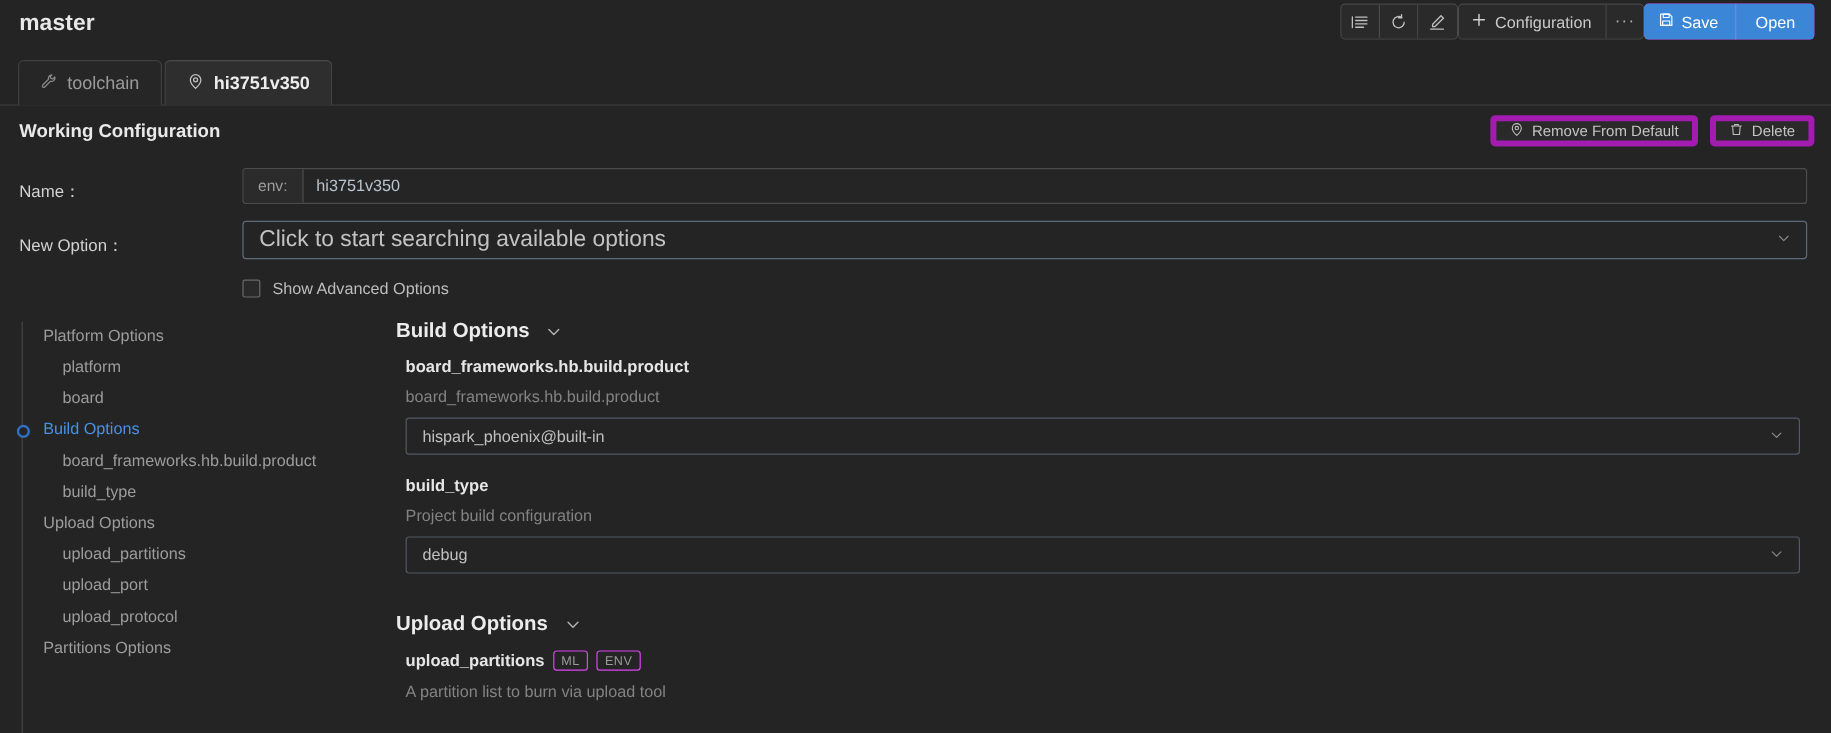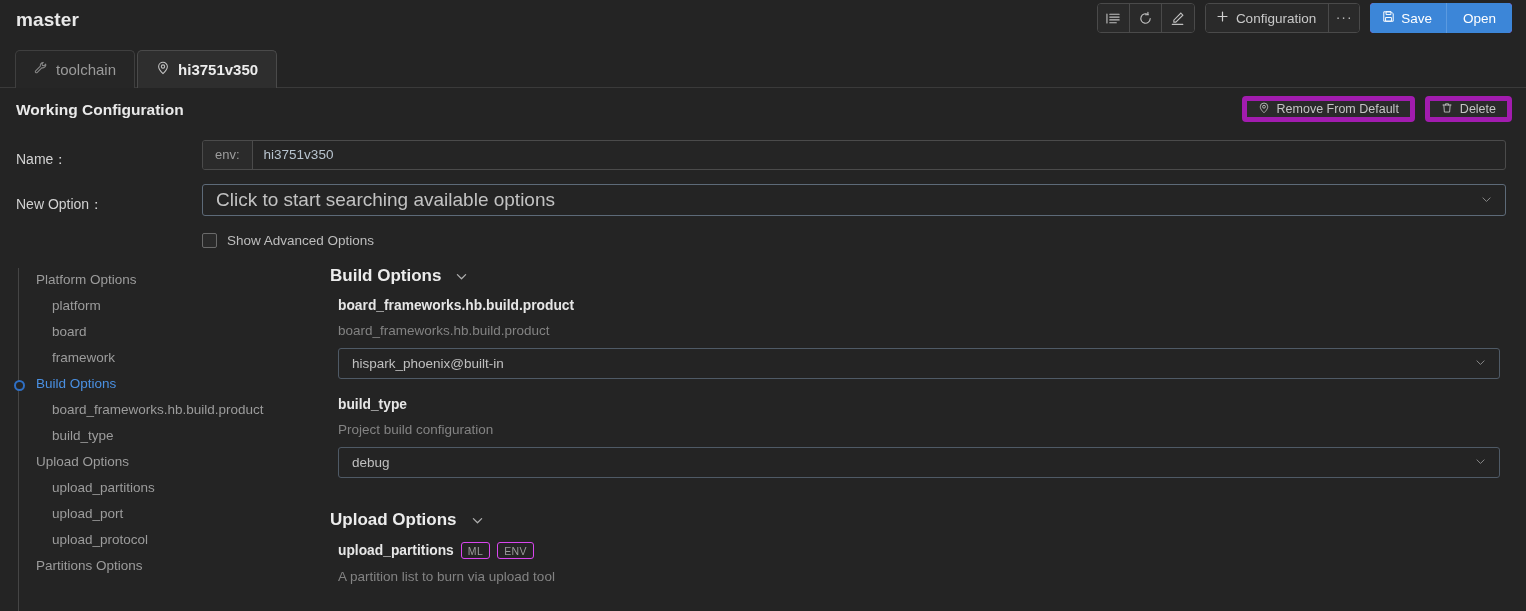--- a/index.html
+++ b/index.html
@@ -25,21 +25,21 @@
     font-size: 19px;
     font-weight: bold;
     color: #e8e8e8;
     letter-spacing: .1px;
   }
   .topbar-actions {
     position: absolute;
     right: 14px; top: 3px;
     display: flex;
     align-items: center;
-    gap: 10px;
+    gap: 0;
   }
   .btn-group {
     display: flex;
     border: 1px solid #4a4a4a;
     border-radius: 4px;
     overflow: hidden;
     height: 30px;
   }
   .btn-group > * {
     display: flex; align-items: center; justify-content: center;
@@ -442,21 +442,20 @@
   </div>
 
   <div class="body">
 
     <div class="tree">
       <div class="tree-line"></div>
 
       <div class="tree-item group">Platform Options</div>
       <div class="tree-item child">platform</div>
       <div class="tree-item child">board</div>
-      <div class="tree-item child">framework</div>
       <div class="tree-item group active">Build Options</div>
       <div class="tree-item child">board_frameworks.hb.build.product</div>
       <div class="tree-item child">build_type</div>
       <div class="tree-item group">Upload Options</div>
       <div class="tree-item child">upload_partitions</div>
       <div class="tree-item child">upload_port</div>
       <div class="tree-item child">upload_protocol</div>
       <div class="tree-item group">Partitions Options</div>
     </div>
 

